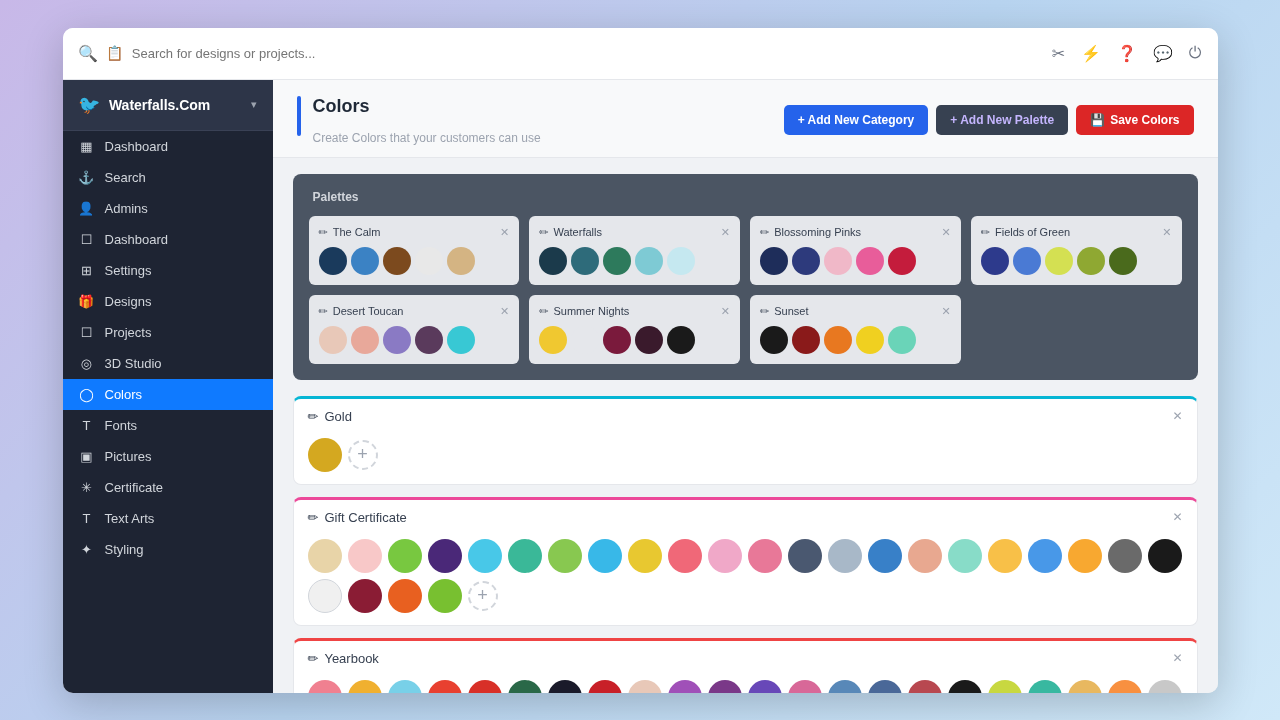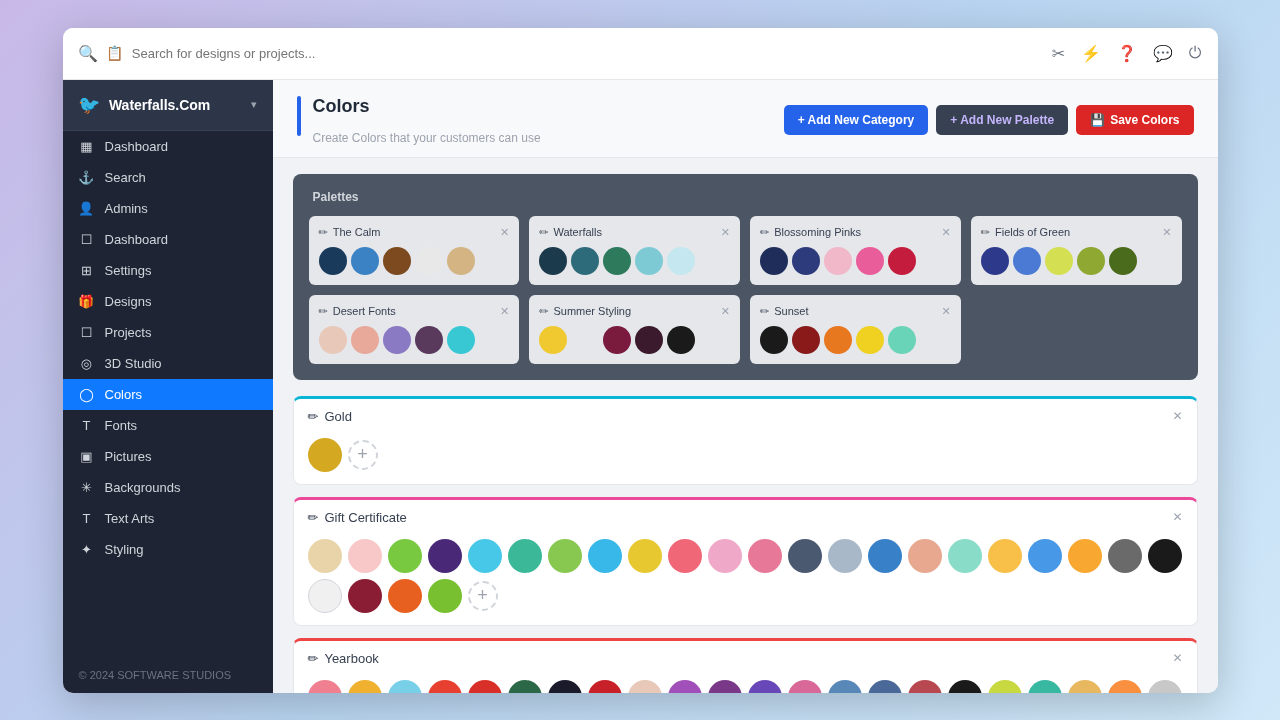--- a/index.html
+++ b/index.html
@@ -336,35 +336,32 @@
         <div class="sidebar-item">
           <span class="icon">T</span>
           <span>Fonts</span>
         </div>
         <div class="sidebar-item">
           <span class="icon">▣</span>
           <span>Pictures</span>
         </div>
         <div class="sidebar-item">
           <span class="icon">✳</span>
-          <span>Backgrounds</span>
+          <span>Certificate</span>
         </div>
         <div class="sidebar-item">
           <span class="icon">T</span>
           <span>Text Arts</span>
         </div>
         <div class="sidebar-item">
           <span class="icon">✦</span>
           <span>Styling</span>
         </div>
       </div>
 
-      <div class="sidebar-footer">
-        <span>© 2024  SOFTWARE STUDIOS</span>
-      </div>
     </div>
 
     <div class="content">
 
       <div class="page-header">
         <div class="page-title-area">
           <div class="page-title-border"></div>
           <div>
             <div class="page-title">Colors</div>
             <div class="page-subtitle">Create Colors that your customers can use</div>
@@ -451,38 +448,38 @@
                 <div class="color-dot" style="background:#d4e052"></div>
                 <div class="color-dot" style="background:#8fa832"></div>
                 <div class="color-dot" style="background:#4a6a1c"></div>
               </div>
             </div>
 
             <div class="palette-card">
               <div class="palette-card-header">
                 <div class="palette-card-name">
                   <span>✏</span>
-                  <span>Desert Fonts</span>
+                  <span>Desert Toucan</span>
                 </div>
                 <span class="palette-close">✕</span>
               </div>
               <div class="palette-colors">
                 <div class="color-dot" style="background:#e8c8b8"></div>
                 <div class="color-dot" style="background:#e8a89a"></div>
                 <div class="color-dot" style="background:#8a7ac4"></div>
                 <div class="color-dot" style="background:#5a3a5c"></div>
                 <div class="color-dot" style="background:#38c8d4"></div>
               </div>
             </div>
 
             <div class="palette-card">
               <div class="palette-card-header">
                 <div class="palette-card-name">
                   <span>✏</span>
-                  <span>Summer Styling</span>
+                  <span>Summer Nights</span>
                 </div>
                 <span class="palette-close">✕</span>
               </div>
               <div class="palette-colors">
                 <div class="color-dot" style="background:#f0c830"></div>
                 <div class="color-dot" style="background:#e5e7eb"></div>
                 <div class="color-dot" style="background:#7a1a3c"></div>
                 <div class="color-dot" style="background:#3a1a2c"></div>
                 <div class="color-dot" style="background:#1a1a1a"></div>
               </div>

